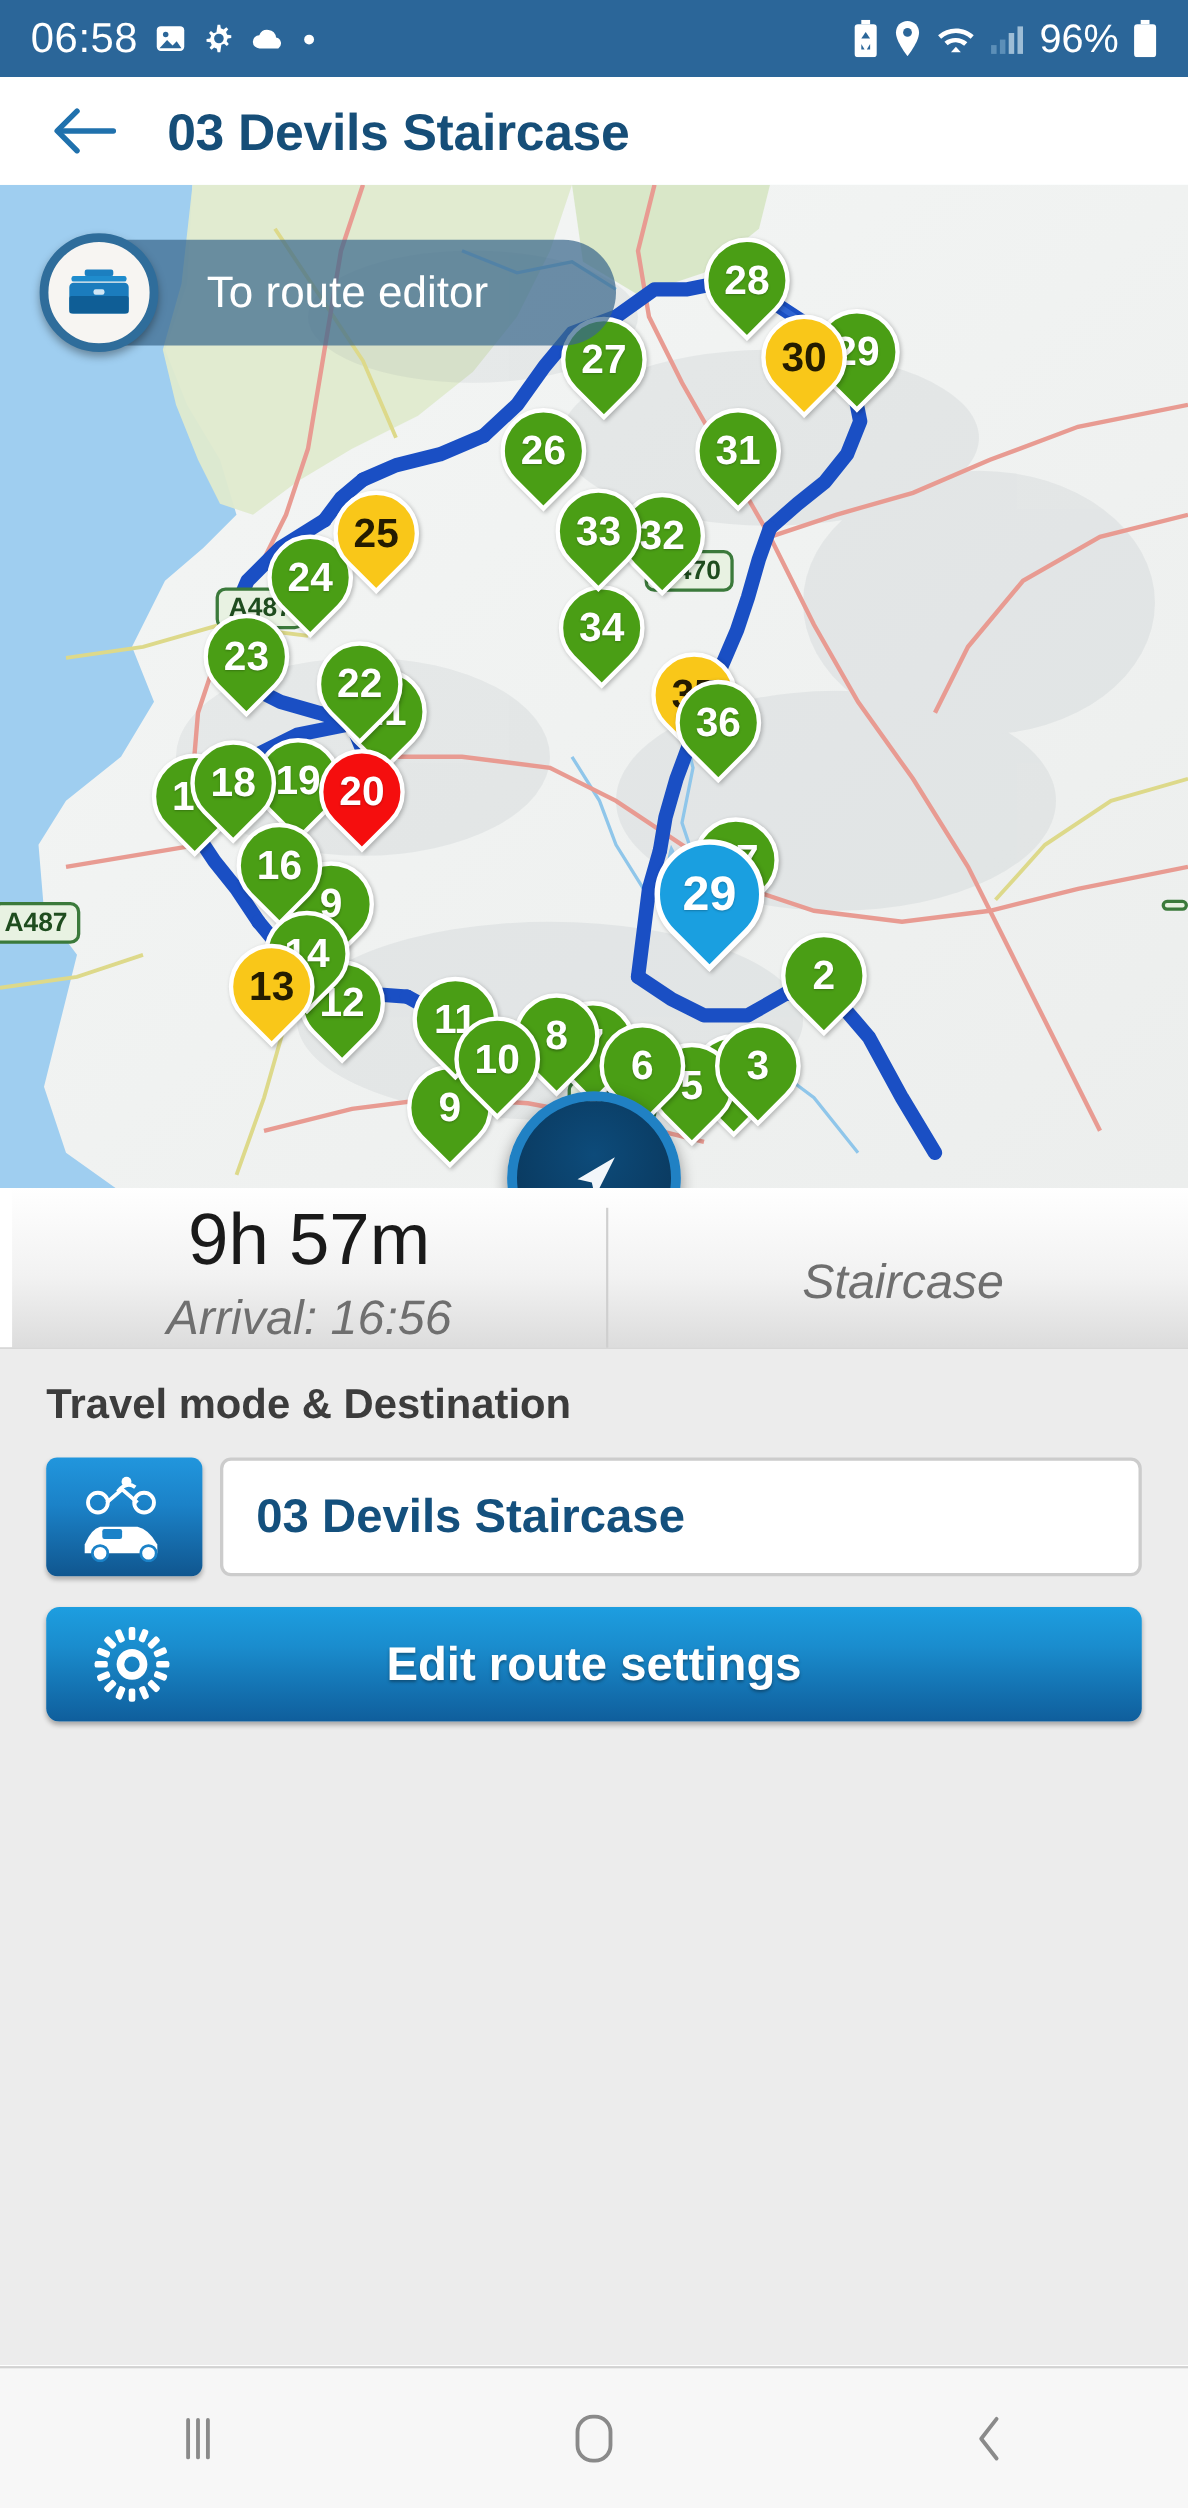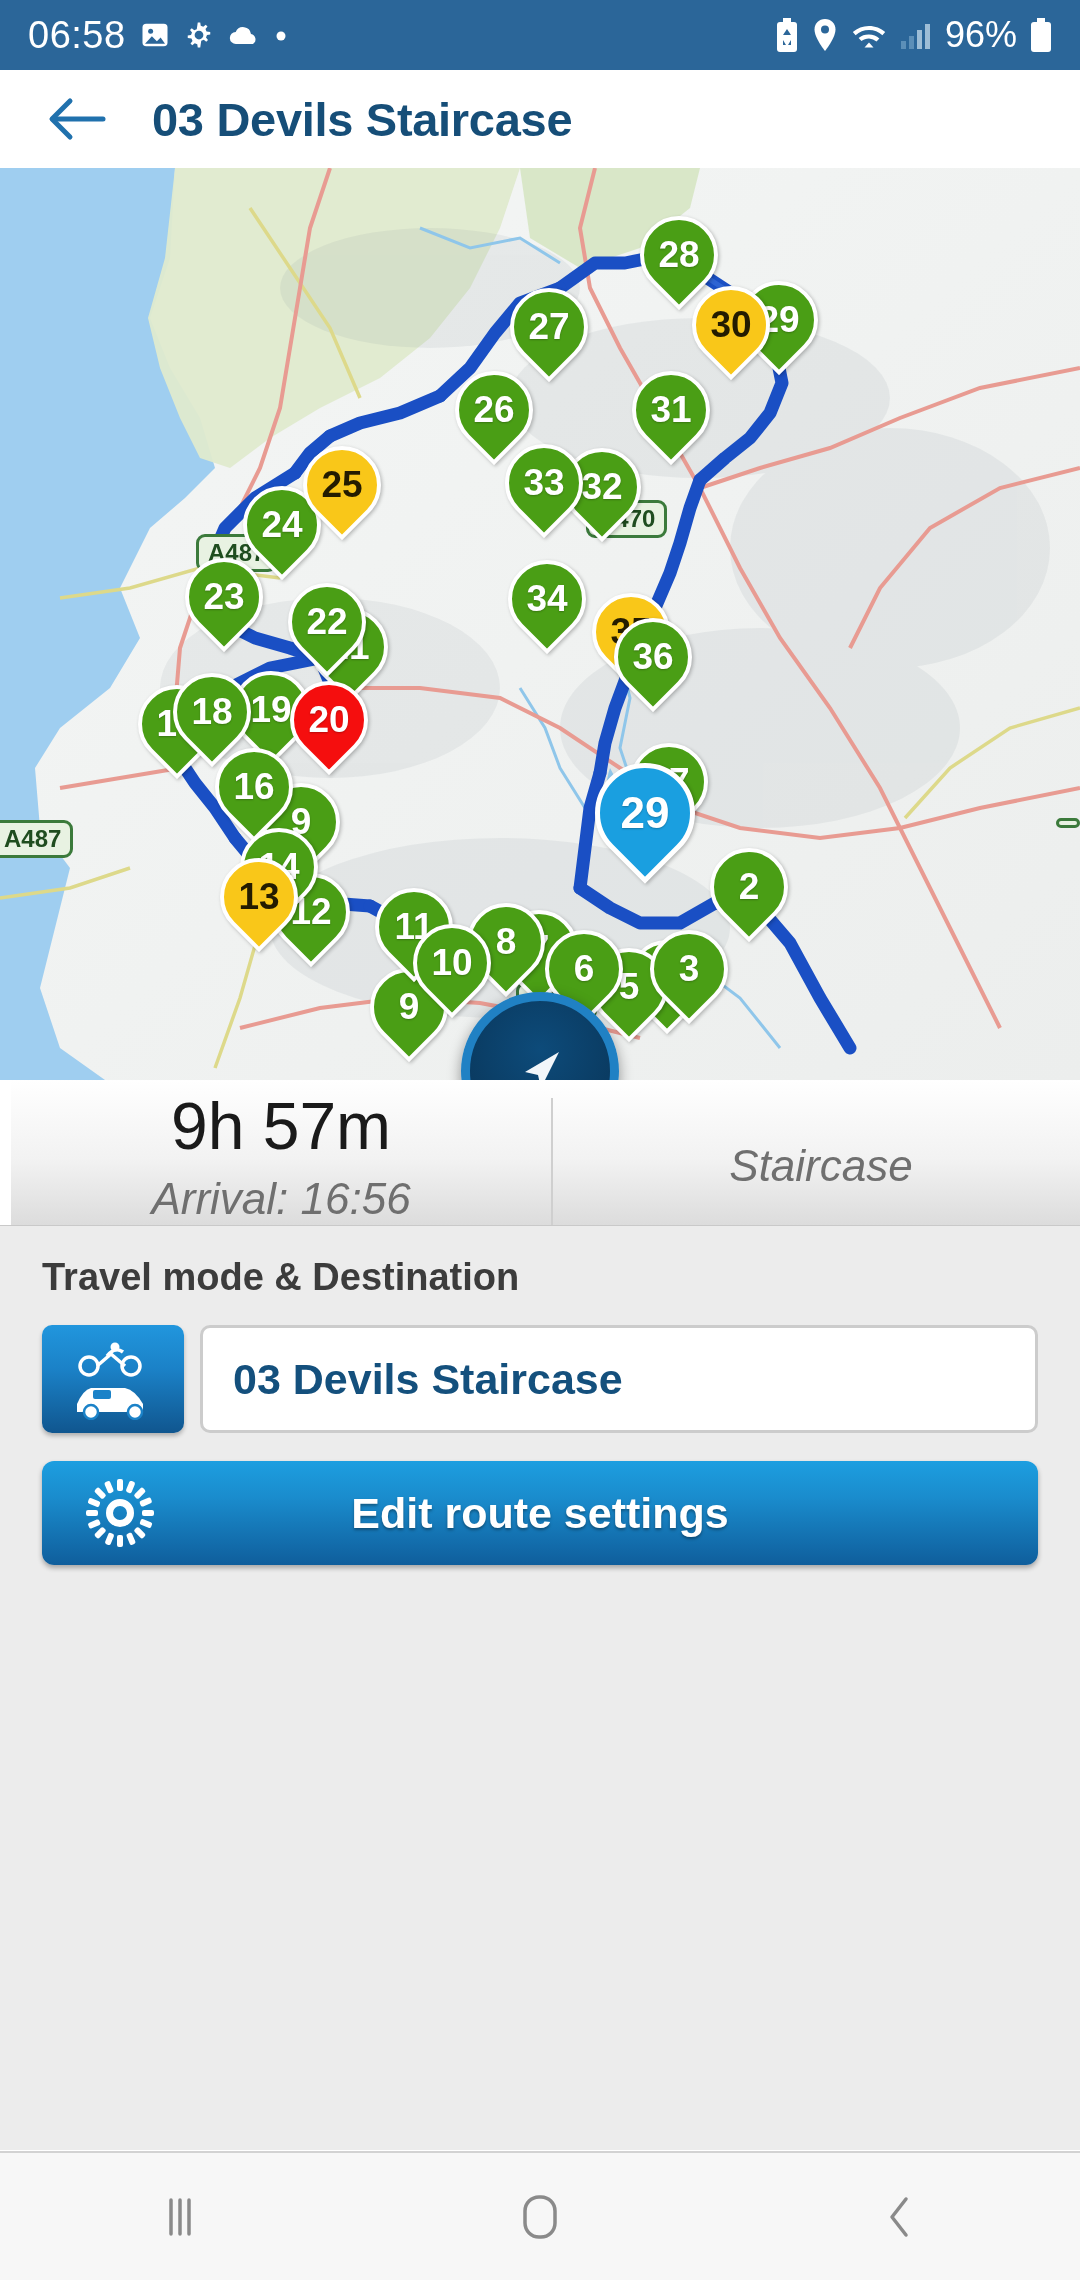--- a/index.html
+++ b/index.html
@@ -341,21 +341,21 @@
         <div class="lbl">32</div>
       </div>
       <div class="marker yellow" style="left: 303px; top: 278px; z-index: 15;">
         <div class="pin"></div>
         <div class="lbl">25</div>
       </div>
       <div class="marker green" style="left: 243px; top: 318px; z-index: 13;">
         <div class="pin"></div>
         <div class="lbl">24</div>
       </div>
-      <div class="marker green" style="left: 508px; top: 392px; z-index: 13;">
+      <div class="marker green" style="left: 508px; top: 364px; z-index: 13;">
         <div class="pin"></div>
         <div class="lbl">34</div>
       </div>
       <div class="marker green" style="left: 185px; top: 390px; z-index: 13;">
         <div class="pin"></div>
         <div class="lbl">23</div>
       </div>
       <div class="marker yellow" style="left: 592px; top: 425px; z-index: 15;">
         <div class="pin"></div>
         <div class="lbl">35</div>
@@ -401,21 +401,21 @@
         <div class="lbl">29</div>
       </div>
       <div class="marker green" style="left: 262px; top: 615px; z-index: 12;">
         <div class="pin"></div>
         <div class="lbl">9</div>
       </div>
       <div class="marker green" style="left: 240px; top: 660px; z-index: 14;">
         <div class="pin"></div>
         <div class="lbl">14</div>
       </div>
-      <div class="marker yellow" style="left: 220px; top: 690px; z-index: 15;">
+      <div class="marker yellow" style="left: 208px; top: 690px; z-index: 15;">
         <div class="pin"></div>
         <div class="lbl">13</div>
       </div>
       <div class="marker green" style="left: 272px; top: 705px; z-index: 13;">
         <div class="pin"></div>
         <div class="lbl">12</div>
       </div>
       <div class="marker green" style="left: 710px; top: 680px; z-index: 13;">
         <div class="pin"></div>
         <div class="lbl">2</div>
@@ -451,20 +451,32 @@
       <div class="marker green" style="left: 650px; top: 762px; z-index: 13;">
         <div class="pin"></div>
         <div class="lbl">3</div>
       </div>
       <div class="marker green" style="left: 370px; top: 800px; z-index: 13;">
         <div class="pin"></div>
         <div class="lbl">9</div>
       </div>
     </div>
 
+  <div id="route-editor-btn">
+    <div id="toolbox-circle">
+      <svg width="62" height="50" viewBox="0 0 62 50">
+        <rect x="18" y="4" width="26" height="6" rx="2" fill="#1c7fc0"></rect>
+        <rect x="6" y="10" width="50" height="5" rx="2" fill="#1f8ccd"></rect>
+        <rect x="4" y="16" width="54" height="28" rx="4" fill="#1b7cbd"></rect>
+        <rect x="4" y="28" width="54" height="16" rx="2" fill="#0f5e96"></rect>
+        <rect x="26" y="22" width="10" height="5" rx="2" fill="#cfe6f5"></rect>
+      </svg>
+    </div>
+    <div id="route-editor-label">To route editor</div>
+  </div>
 
   <div id="gps-btn">
     <svg width="66" height="66" viewBox="0 0 66 66">
       <path d="M52 14 L18 34 L31 37 L34 50 Z" fill="#f2f6fa"></path>
     </svg>
   </div>
 </div>
 
 <div id="stats">
   <div id="stats-inner">

